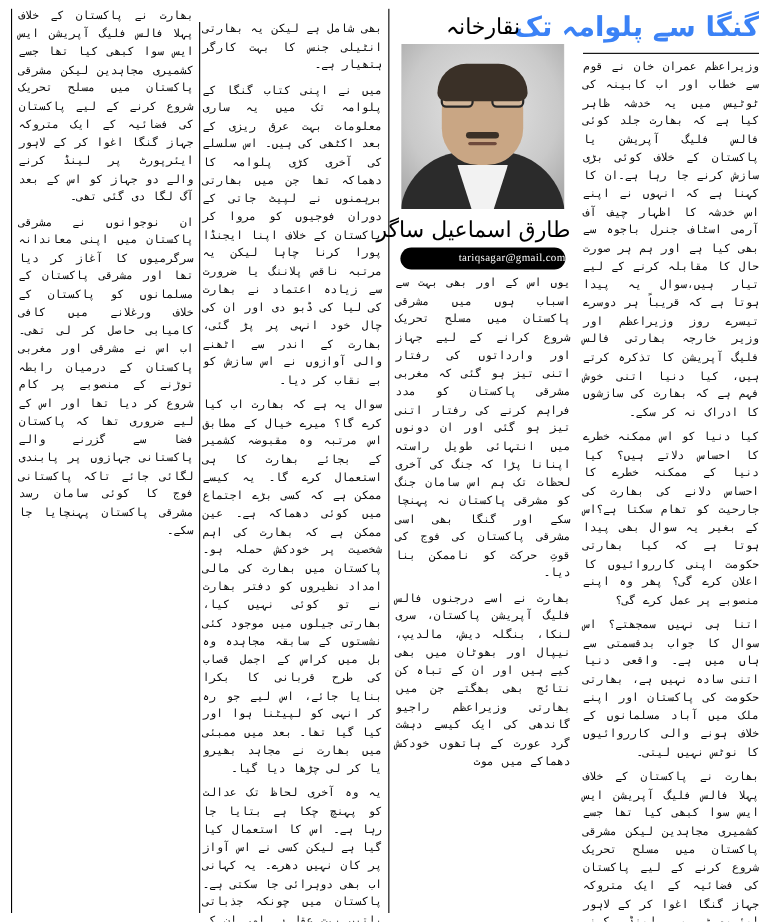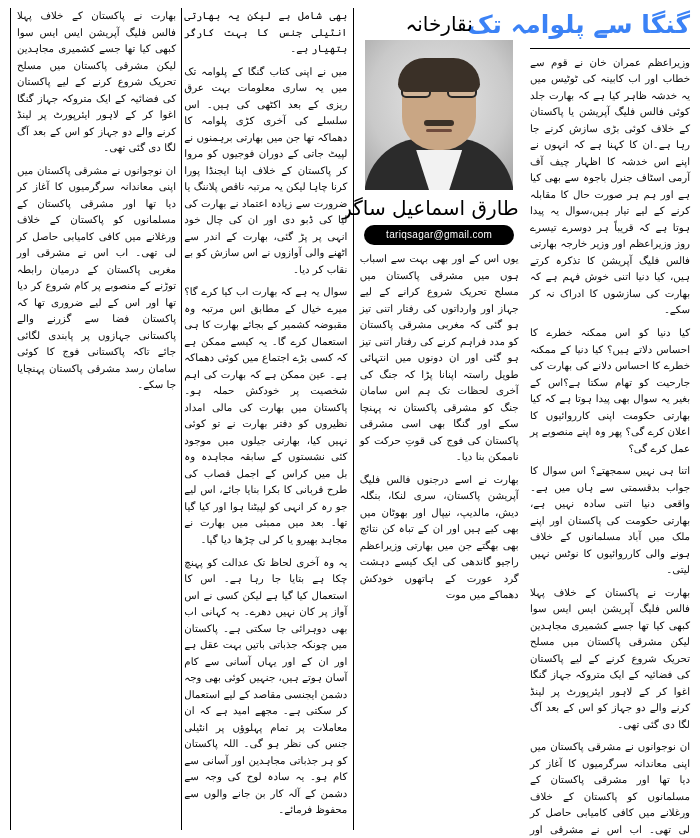--- a/index.html
+++ b/index.html
@@ -29,21 +29,21 @@
     height: 822px;
     gap: 0;
   }
   .col {
     width: 166px;
     box-sizing: border-box;
     position: relative;
   }
   .col.col-1 { padding-left: 6px; }
   .col.col-2 { padding-left: 6px; border-left: 1px solid #000; }
-  .col.col-3 { padding-left: 2px; border-left: 1px solid #000; }
+  .col.col-3 { padding-left: 2px; border-left: 1px solid #000; margin-top: 12px; }
   .col.col-4 { padding-left: 6px; border-left: 1px solid #000; }
 
   .headline-wrap {
     direction: rtl;
     text-align: right;
     margin-bottom: 6px;
   }
   .headline {
     font-family: "DejaVu Sans", sans-serif;
     font-size: 25px;
@@ -58,21 +58,21 @@
   .rule {
     border: 0;
     border-top: 1px solid #000;
     margin: 6px 0 6px 0;
   }
 
   .body-text {
     direction: rtl;
     text-align: justify;
     text-align-last: right;
-    font-family: Liberation Sans, sans-serif;
+    font-family: Liberation Mono, monospace;
     font-size: 10.2px;
     line-height: 1.62;
     color: #0b0b0b;
     word-spacing: 0.5px;
   }
   .body-text p {
     margin: 0 0 6px 0;
   }
 
   
@@ -187,27 +187,27 @@
     width: 30px;
     height: 6px;
     background: #3a3027;
     border-radius: 6px;
   }
   .email-bar {
     margin: 5px auto 0 auto;
     width: 150px;
     background: #000;
     color: #fff;
-    font-family: Liberation Sans, sans-serif;
+    font-family: Liberation Serif, serif;
     font-size: 10px;
     letter-spacing: 0.3px;
     padding: 4px 0 5px 0;
     border-radius: 11px;
     direction: ltr;
-    text-align: center;
+    text-align: right;
   }
 </style>
 </head>
 <body>
 
 <div class="page">
 
   <div class="columns">
 
     <div class="col col-1">

